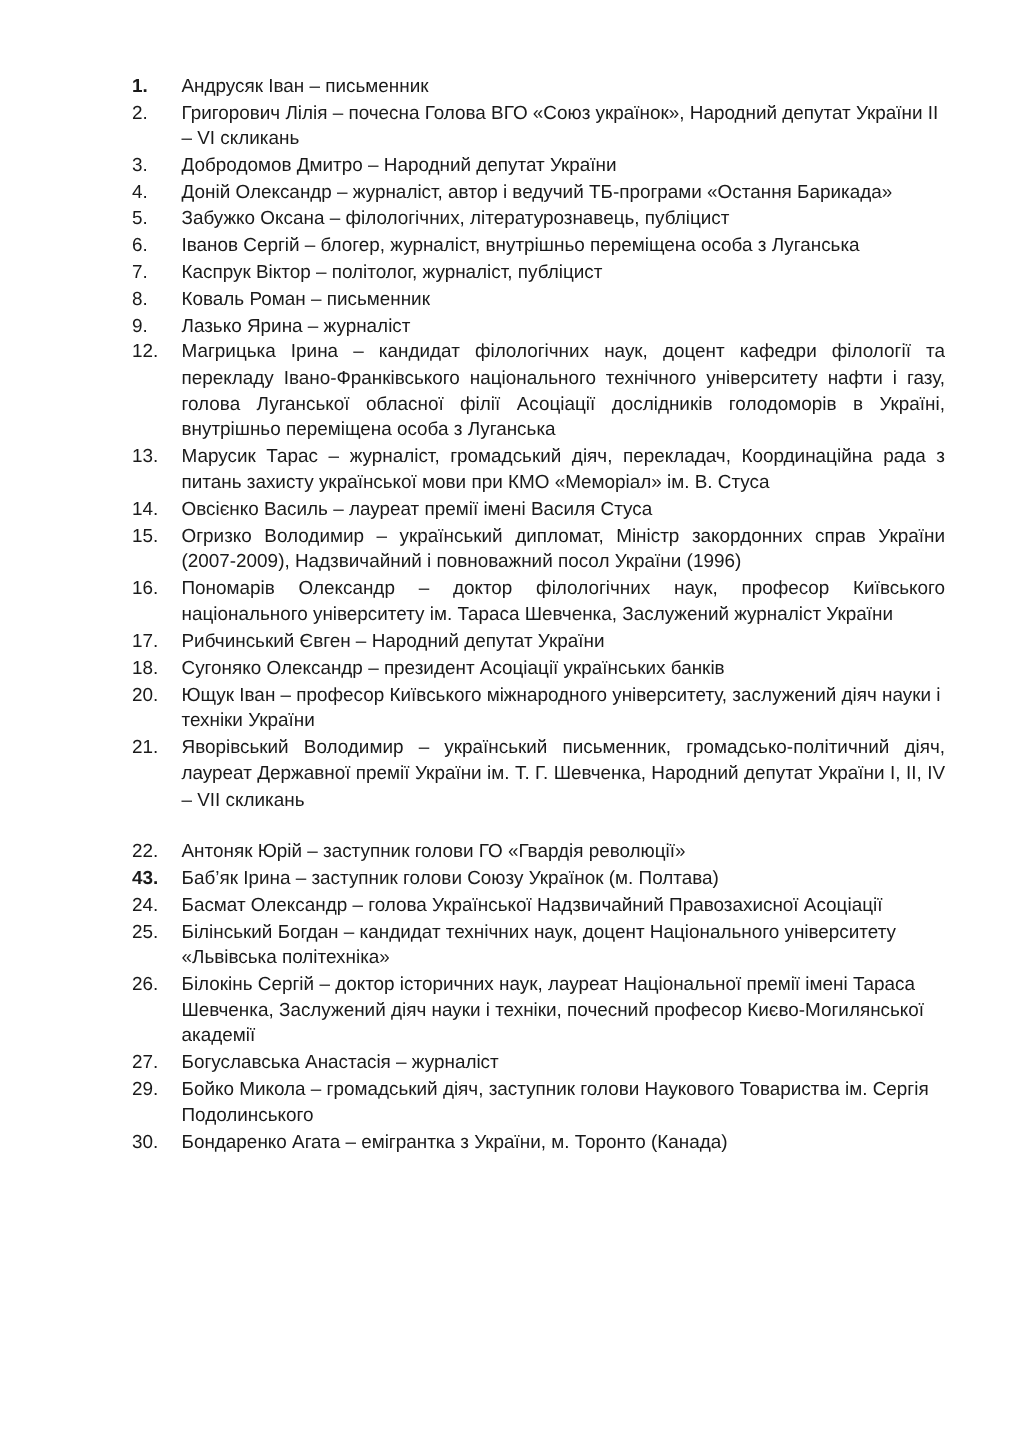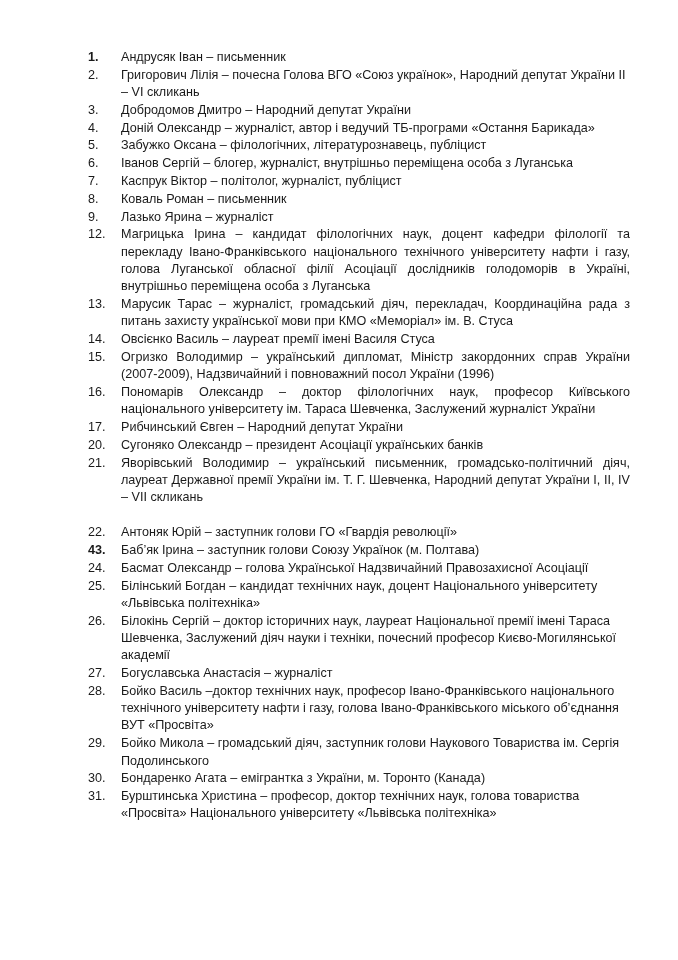--- a/index.html
+++ b/index.html
@@ -28,27 +28,26 @@
       <li class="item"><span class="num">6.</span><span class="name">Іванов Сергій</span><span class="desc"> – блогер, журналіст, внутрішньо переміщена особа з Луганська</span></li>
       <li class="item"><span class="num">7.</span><span class="name">Каспрук Віктор</span><span class="desc"> – політолог, журналіст, публіцист</span></li>
       <li class="item"><span class="num">8.</span><span class="name">Коваль Роман</span><span class="desc"> – письменник</span></li>
       <li class="item"><span class="num">9.</span><span class="name">Лазько Ярина</span><span class="desc"> – журналіст</span></li>
       <li class="item justify"><span class="num">12.</span><span class="name">Магрицька Ірина</span><span class="desc"> – кандидат філологічних наук, доцент кафедри філології та перекладу Івано-Франківського національного технічного університету нафти і газу, голова Луганської обласної філії Асоціації дослідників голодоморів в Україні, внутрішньо переміщена особа з Луганська</span></li>
       <li class="item justify"><span class="num">13.</span><span class="name">Марусик Тарас</span><span class="desc"> – журналіст, громадський діяч, перекладач, Координаційна рада з питань захисту української мови при КМО «Меморіал» ім. В. Стуса</span></li>
       <li class="item"><span class="num">14.</span><span class="name">Овсієнко Василь</span><span class="desc"> – лауреат премії імені Василя Стуса</span></li>
       <li class="item justify"><span class="num">15.</span><span class="name">Огризко Володимир</span><span class="desc"> – український дипломат, Міністр закордонних справ України (2007-2009), Надзвичайний і повноважний посол України (1996)</span></li>
       <li class="item justify"><span class="num">16.</span><span class="name">Пономарів Олександр</span><span class="desc"> – доктор філологічних наук, професор Київського національного університету ім. Тараса Шевченка, Заслужений  журналіст України</span></li>
       <li class="item"><span class="num">17.</span><span class="name">Рибчинський Євген</span><span class="desc"> – Народний депутат України</span></li>
-      <li class="item"><span class="num">20.</span><span class="name">Сугоняко Олександр</span><span class="desc"> – президент Асоціації українських банків</span></li>
+      <li class="item"><span class="num">18.</span><span class="name">Сугоняко Олександр</span><span class="desc"> – президент Асоціації українських банків</span></li>
+      <li class="item"><span class="num">20.</span><span class="name">Ющук Іван</span><span class="desc"> – професор Київського міжнародного університету, заслужений діяч науки і техніки України</span></li>
       <li class="item justify"><span class="num">21.</span><span class="name">Яворівський Володимир</span><span class="desc"> – український письменник, громадсько-політичний діяч, лауреат Державної премії України ім. Т. Г. Шевченка, Народний депутат України І, ІІ, IV – VII скликань</span></li>
       <li class="gap"></li>
       <li class="item"><span class="num">22.</span><span class="name">Антоняк Юрій</span><span class="desc"> –  заступник голови ГО «Гвардія революції»</span></li>
       <li class="item"><span class="num bold">43.</span><span class="name">Баб’як Ірина</span><span class="desc"> – заступник голови Союзу Українок (м. Полтава)</span></li>
       <li class="item"><span class="num">24.</span><span class="name">Басмат Олександр</span><span class="desc"> – голова Української  Надзвичайний   Правозахисної Асоціації</span></li>
       <li class="item"><span class="num">25.</span><span class="name">Білінський Богдан</span><span class="desc"> – кандидат технічних наук, доцент Національного університету «Львівська політехніка»</span></li>
       <li class="item"><span class="num">26.</span><span class="name">Білокінь Сергій</span><span class="desc"> – доктор історичних наук, лауреат Національної премії імені Тараса Шевченка, Заслужений діяч науки і техніки, почесний професор Києво-Могилянської академії</span></li>
       <li class="item"><span class="num">27.</span><span class="name">Богуславська Анастасія</span><span class="desc"> – журналіст</span></li>
-      <li class="item"><span class="num">28.</span><span class="name">Бойко Василь</span><span class="desc"> –доктор технічних наук, професор Івано-Франківського національного технічного університету нафти і газу, голова Івано-Франківського міського об’єднання ВУТ «Просвіта»</span></li>
       <li class="item"><span class="num">29.</span><span class="name">Бойко Микола</span><span class="desc"> – громадський діяч, заступник голови Наукового Товариства ім. Сергія Подолинського</span></li>
       <li class="item"><span class="num">30.</span><span class="name">Бондаренко Агата</span><span class="desc"> – емігрантка з України, м. Торонто (Канада)</span></li>
-      <li class="item"><span class="num">31.</span><span class="name">Бурштинська Христина</span><span class="desc"> – професор, доктор технічних наук, голова товариства «Просвіта» Національного університету «Львівська політехніка»</span></li>
     </ol>
 </div>
 
 </body></html>

